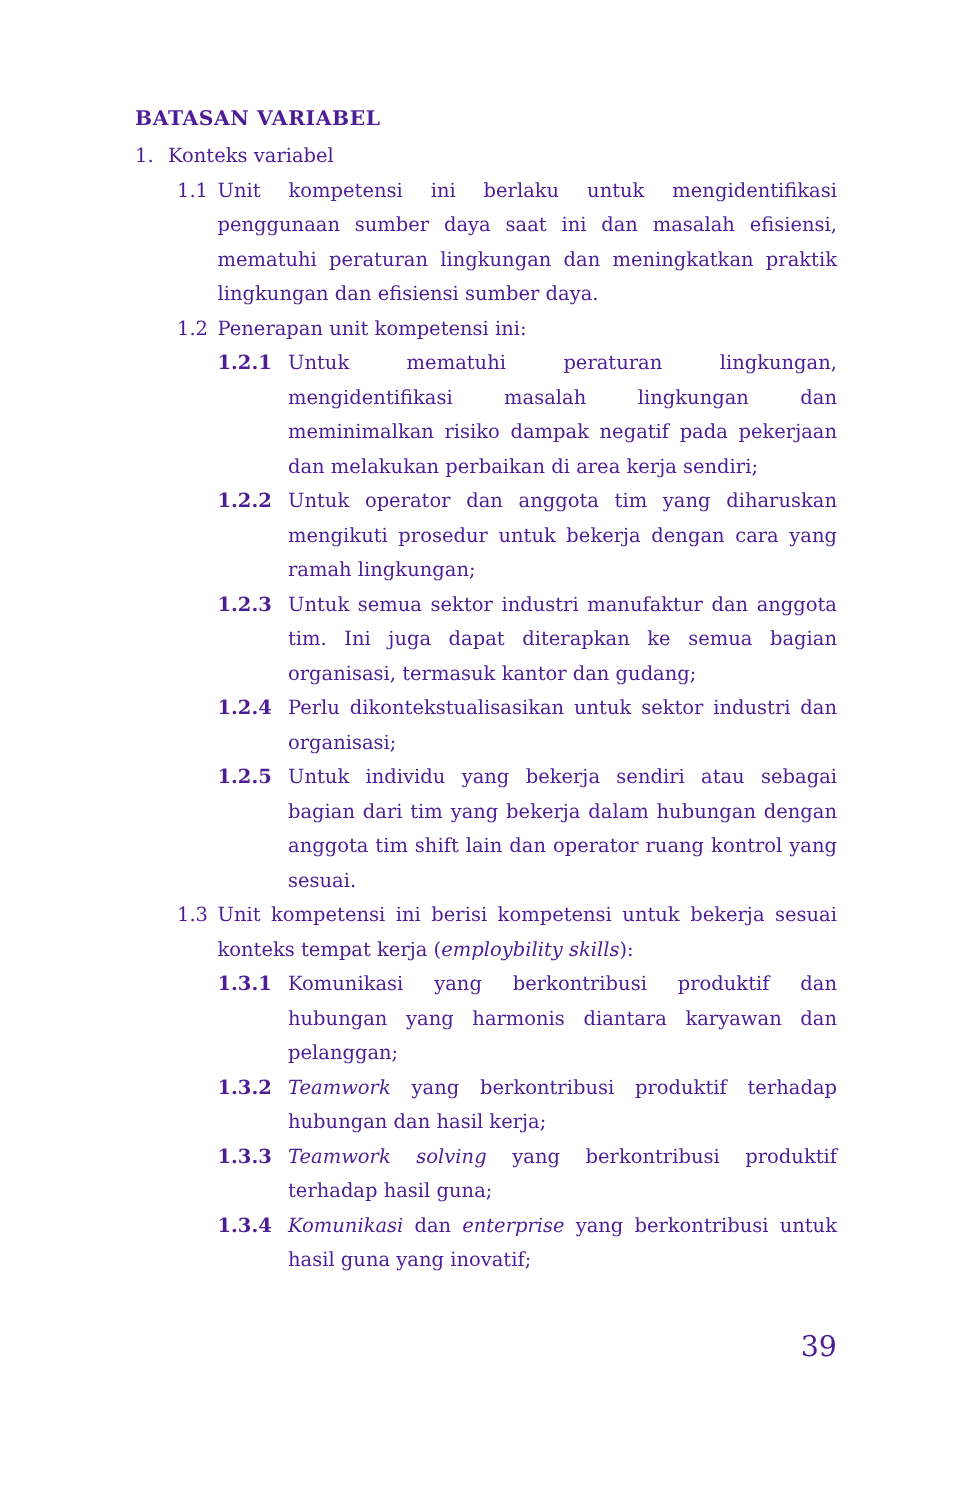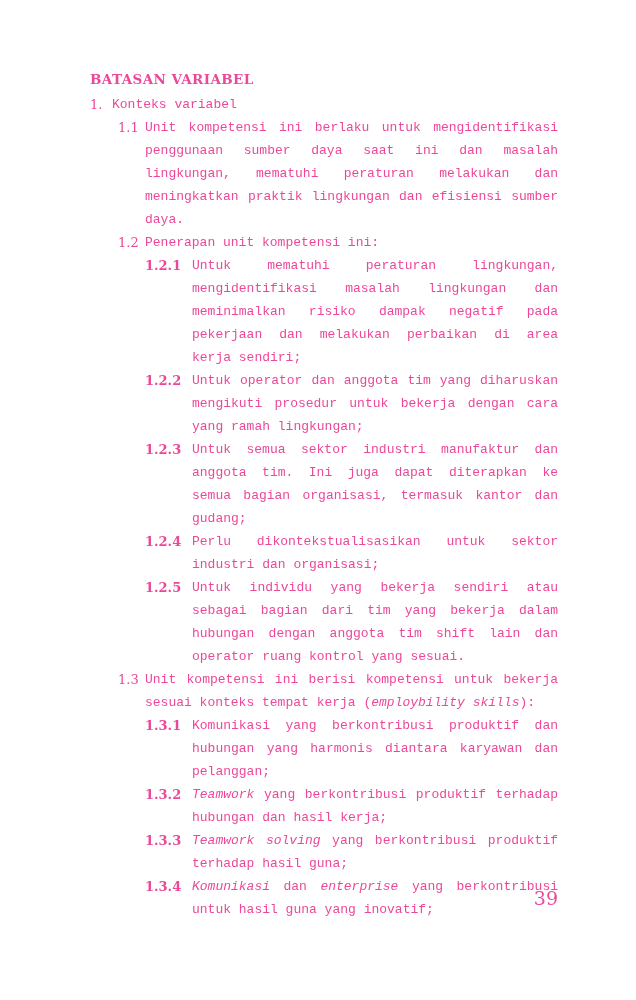--- a/index.html
+++ b/index.html
@@ -10,21 +10,21 @@
   .page {
     position: relative;
     width: 636px;
     height: 1000px;
     background: #ffffff;
     box-sizing: border-box;
     padding: 68px 78px 0 90px;
     font-family: "DejaVu Serif", "Liberation Serif", serif;
     font-size: 13px;
     line-height: 23px;
-    color: #ec4899;
+    color: #4c1d95;
     overflow: hidden;
   }
   .heading {
     font-size: 13.5px;
     font-weight: bold;
     letter-spacing: 0.4px;
     margin: 0 0 2px 0;
     line-height: 23px;
   }
   .block {
@@ -32,21 +32,20 @@
     margin: 0;
   }
   .block .num {
     position: absolute;
     top: 0;
     white-space: nowrap;
   }
   .block .body {
     display: block;
     text-align: justify;
-    font-family: Liberation Mono, monospace;
   }
   .level-1 .num { left: 0; }
   .level-1 .body { padding-left: 22px; }
   .level-2 .num { left: 28px; text-align: right; }
   .level-2 .body { padding-left: 55px; }
   .level-3 .num { left: 55px; font-weight: bold; }
   .level-3 .body { padding-left: 102px; }
   .seg.italic { font-style: italic; margin-top: 19px; }
   .page-number {
     position: absolute;
@@ -61,21 +60,21 @@
 
 <div class="page">
   <h1 class="heading">BATASAN VARIABEL</h1>
   <div class="content" id="doc-content">
       <div class="block level-1">
         <span class="num">1.</span>
         <span class="body"><span class="seg">Konteks variabel</span></span>
       </div>
       <div class="block level-2">
         <span class="num">1.1</span>
-        <span class="body"><span class="seg">Unit kompetensi ini berlaku untuk mengidentifikasi penggunaan sumber daya saat ini dan masalah lingkungan, mematuhi peraturan melakukan dan meningkatkan praktik lingkungan dan efisiensi sumber daya.</span></span>
+        <span class="body"><span class="seg">Unit kompetensi ini berlaku untuk mengidentifikasi penggunaan sumber daya saat ini dan masalah efisiensi, mematuhi peraturan lingkungan dan meningkatkan praktik lingkungan dan efisiensi sumber daya.</span></span>
       </div>
       <div class="block level-2">
         <span class="num">1.2</span>
         <span class="body"><span class="seg">Penerapan unit kompetensi ini:</span></span>
       </div>
       <div class="block level-3">
         <span class="num">1.2.1</span>
         <span class="body"><span class="seg">Untuk mematuhi peraturan lingkungan, mengidentifikasi masalah lingkungan dan meminimalkan risiko dampak negatif pada pekerjaan dan melakukan perbaikan di area kerja sendiri;</span></span>
       </div>
       <div class="block level-3">

